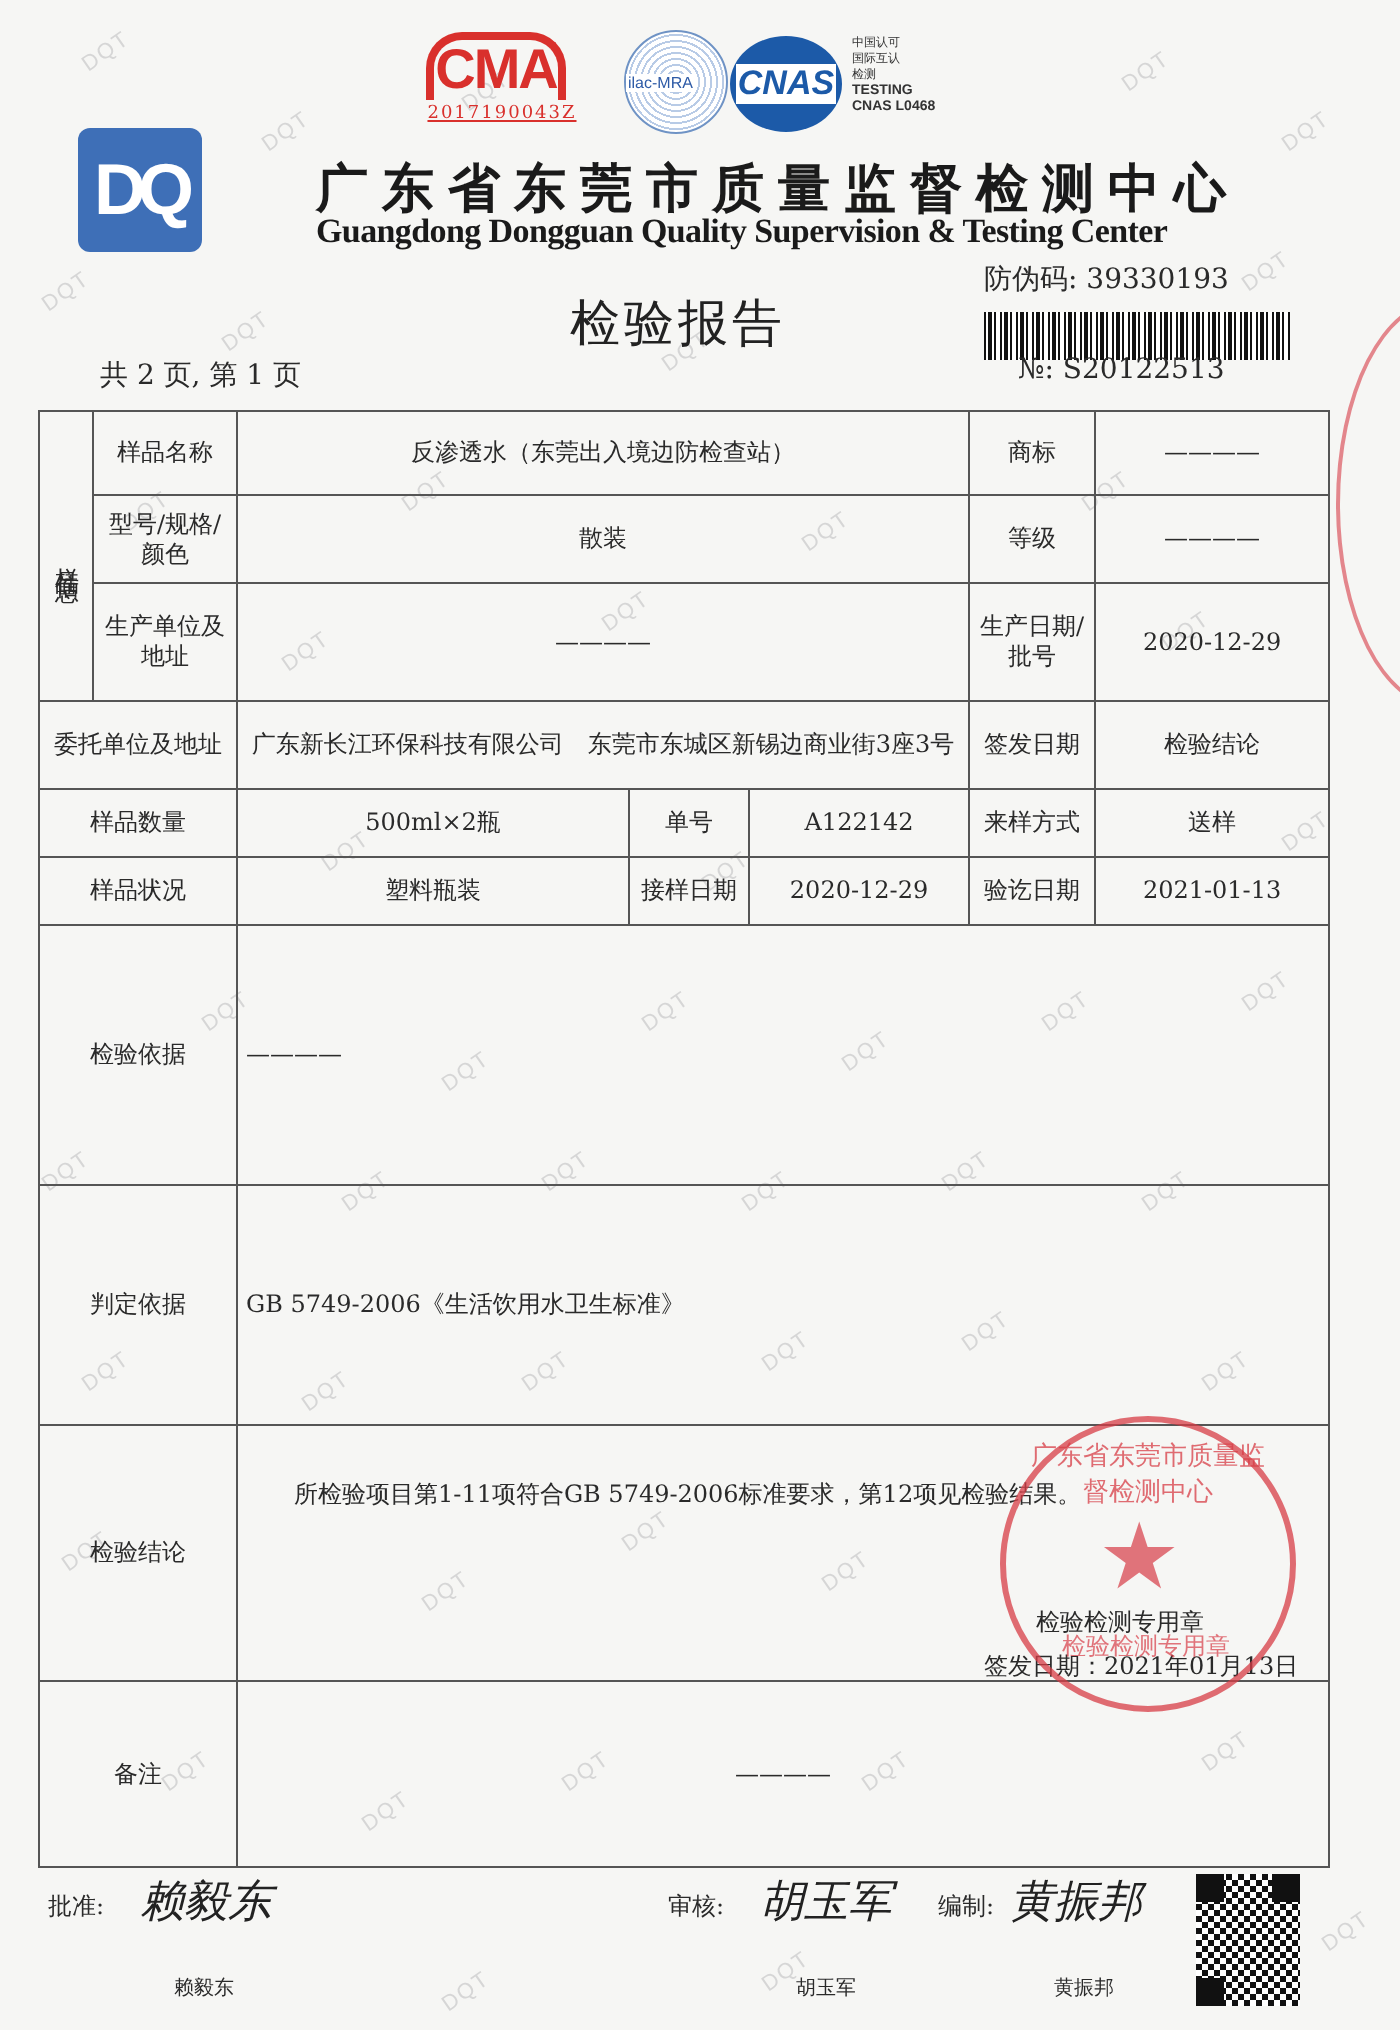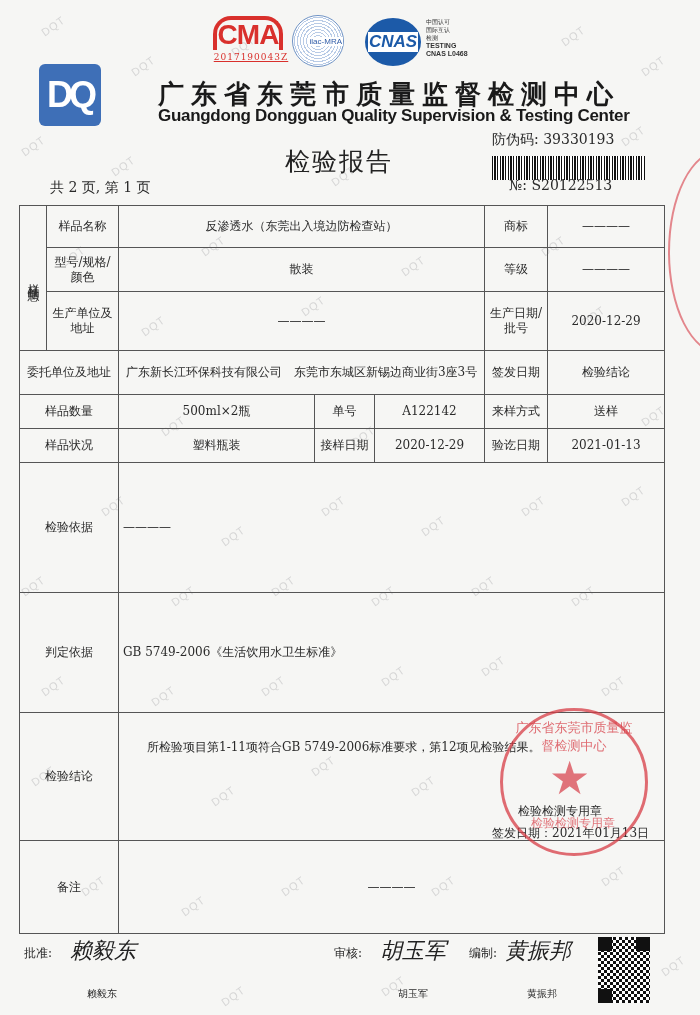--- a/index.html
+++ b/index.html
@@ -3,29 +3,29 @@
 <meta charset="utf-8">
 <style>
   html,body{margin:0;padding:0;}
   body{width:700px;height:1015px;background:#f6f6f4;position:relative;overflow:hidden;font-family:"DejaVu Serif","Liberation Serif",serif;color:#2a2a2a;}
   .wm{position:absolute;inset:0;pointer-events:none;overflow:hidden;}
   .wm span{position:absolute;font-family:"Liberation Sans",sans-serif;font-size:11px;color:#d6d6d6;transform:rotate(-35deg);letter-spacing:1px;}
   .logos{position:absolute;top:12px;left:213px;height:60px;width:260px;}
   .cma{position:absolute;left:0;top:4px;width:76px;}
   .cma .box{width:70px;height:34px;border:4px solid #d9302c;border-radius:18px 18px 0 0;border-bottom:none;display:flex;align-items:center;justify-content:center;color:#d9302c;font-family:"Liberation Sans",sans-serif;font-weight:bold;font-size:28px;letter-spacing:-1px;box-sizing:border-box;}
   .cma .num{font-size:9px;color:#d9302c;text-align:center;margin-top:2px;letter-spacing:1px;text-decoration:underline;}
-  .ilac{position:absolute;left:79px;top:3px;width:50px;height:50px;border-radius:50%;border:1px solid #6f93c5;background:repeating-radial-gradient(circle,#fff 0 2px,#b8cbe6 2px 3px);display:flex;align-items:center;justify-content:flex-end;}
+  .ilac{position:absolute;left:99px;top:3px;width:50px;height:50px;border-radius:50%;border:1px solid #6f93c5;background:repeating-radial-gradient(circle,#fff 0 2px,#b8cbe6 2px 3px);display:flex;align-items:center;justify-content:flex-start;}
   .ilac span{font-family:"Liberation Sans",sans-serif;font-size:8px;color:#2d5aa6;background:#fff;padding:0 1px;}
   .cnas{position:absolute;left:152px;top:6px;width:56px;height:48px;border-radius:50%;background:#1c5aa8;display:flex;align-items:center;justify-content:center;}
   .cnas span{font-family:"Liberation Sans",sans-serif;font-weight:bold;font-style:italic;color:#1c5aa8;background:#fff;font-size:17px;padding:0 1px;}
   .cnas-text{position:absolute;left:213px;top:6px;font-family:"Liberation Sans",sans-serif;font-size:6px;line-height:8px;color:#333;}
   .cnas-text b{font-size:7px;}
   .dq-logo{position:absolute;left:39px;top:64px;width:62px;height:62px;background:#3e6fb7;border-radius:6px;display:flex;align-items:center;justify-content:center;color:#fff;font-family:"Liberation Sans",sans-serif;font-weight:bold;font-size:36px;letter-spacing:-4px;}
   .org-cn{position:absolute;left:158px;top:77px;font-family:"DejaVu Sans","Liberation Sans",sans-serif;font-weight:bold;font-size:26px;letter-spacing:7px;color:#1a1a1a;}
-  .org-en{position:absolute;left:158px;top:106px;font-family:Liberation Sans, sans-serif;font-weight:bold;font-size:17px;color:#1a1a1a;letter-spacing:-0.3px;}
+  .org-en{position:absolute;left:158px;top:106px;font-family:Liberation Serif, serif;font-weight:bold;font-size:17px;color:#1a1a1a;letter-spacing:-0.3px;}
   .anti{position:absolute;left:492px;top:131px;font-size:14px;}
   .title{position:absolute;left:285px;top:145px;font-size:25px;letter-spacing:2px;color:#222;font-family:"DejaVu Sans",sans-serif;}
   .barcode{position:absolute;left:492px;top:156px;width:153px;height:24px;background:repeating-linear-gradient(90deg,#111 0 1px,#fff 1px 2px,#111 2px 4px,#fff 4px 5px,#111 5px 6px,#fff 6px 8px);}
   .pages{position:absolute;left:50px;top:179px;font-size:14px;}
   .repno{position:absolute;left:509px;top:177px;font-size:14px;}
   table{position:absolute;left:19px;top:205px;width:645px;border-collapse:collapse;table-layout:fixed;font-size:12px;}
   td{border:1px solid #555;text-align:center;vertical-align:middle;padding:0 2px;line-height:15px;}
   td.left{text-align:left;padding-left:4px;}
   .vert{line-height:15px;}
   .seal{position:absolute;left:500px;top:708px;width:142px;height:142px;border:3px solid rgba(215,60,70,.75);border-radius:50%;pointer-events:none;}

